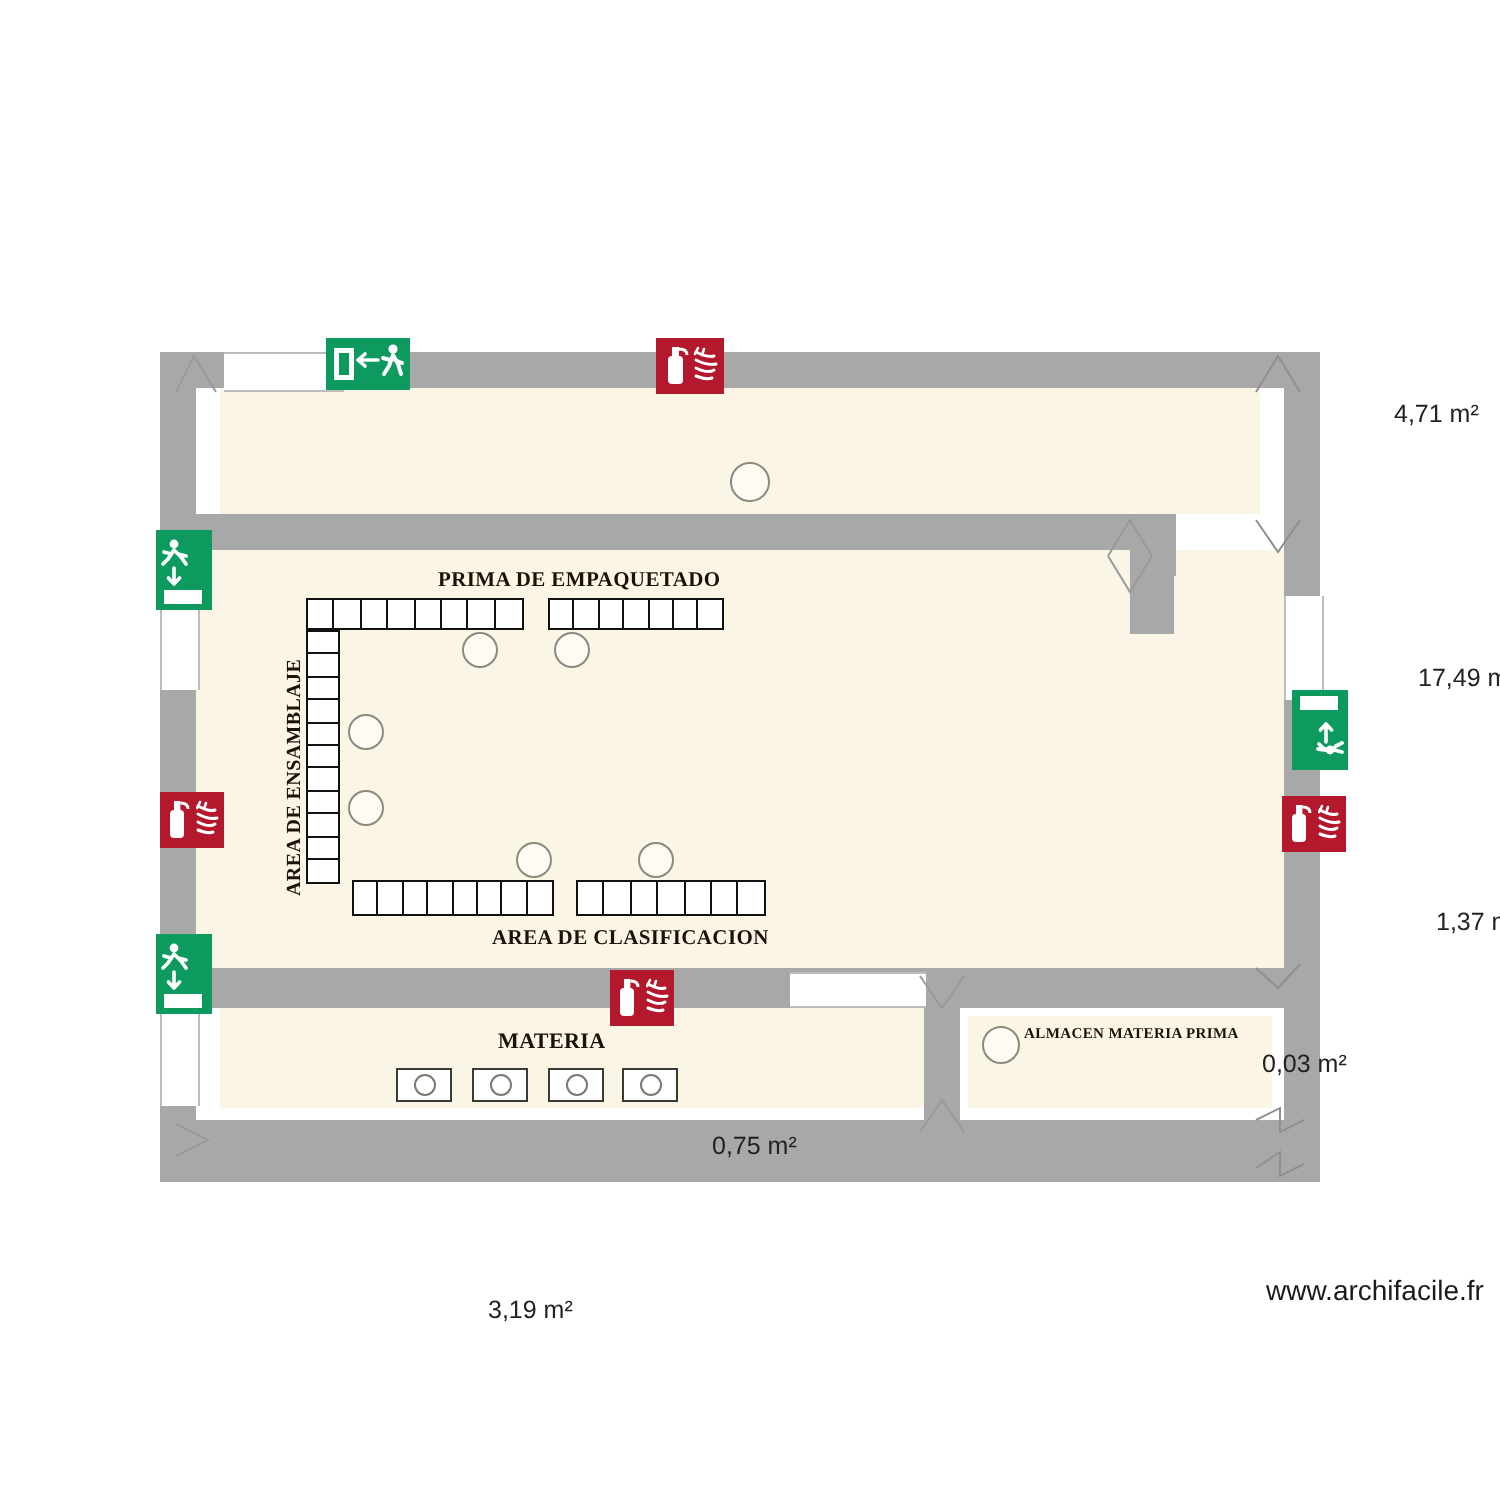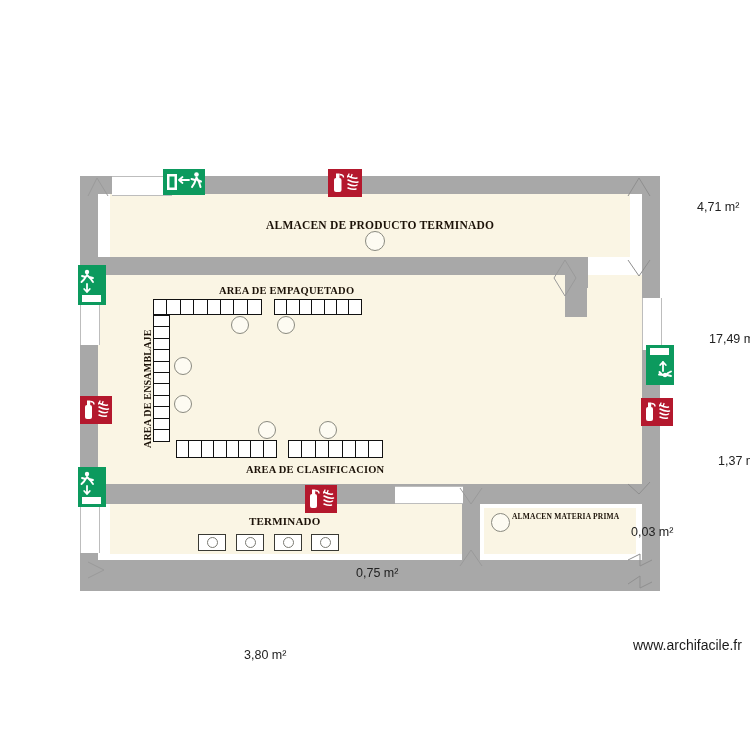--- a/index.html
+++ b/index.html
@@ -204,38 +204,37 @@
     <svg width="30" height="40" viewBox="0 0 30 40">
         <path d="M2 8 L14 2 L14 14 L26 8 M2 32 L14 24 L14 36 L26 30" fill="none" stroke="#8f8f8f" stroke-width="1"></path>
       </svg>
   </div>
   <div class="corner-mark" style="left:626px; top:478px;">
     <svg width="26" height="20" viewBox="0 0 26 20">
         <path d="M2 6 L13 16 L24 4" fill="none" stroke="#8f8f8f" stroke-width="1"></path>
       </svg>
   </div>
 
-  <div class="room-label" style="left:266px; top:219px; font-size:11.5px;">ALMACEN DE PRODUCTO TERMINADO</div>
-
-  <div class="room-label" style="left:219px; top:285px; font-size:10.5px;">AREA DE EMPAQUETADO</div>
+
+  <div class="room-label" style="left:219px; top:285px; font-size:10.5px;">PRIMA DE EMPAQUETADO</div>
 
   <div class="room-label vertical" style="left:142px; top:448px; font-size:10px;">AREA DE ENSAMBLAJE</div>
 
   <div class="room-label" style="left:246px; top:464px; font-size:10.5px;">AREA DE CLASIFICACION</div>
 
-  <div class="room-label" style="left:249px; top:515px; font-size:11px;">TERMINADO</div>
+  <div class="room-label" style="left:249px; top:515px; font-size:11px;">MATERIA</div>
 
   <div class="room-label" style="left:512px; top:512px; font-size:7.5px;">ALMACEN MATERIA PRIMA</div>
 
   <div class="area-text" style="left:697px; top:200px;">4,71 m²</div>
   <div class="area-text" style="left:709px; top:332px;">17,49 m</div>
   <div class="area-text" style="left:718px; top:454px;">1,37 m</div>
   <div class="area-text" style="left:631px; top:525px;">0,03 m²</div>
   <div class="area-text" style="left:356px; top:566px;">0,75 m²</div>
-  <div class="area-text" style="left:244px; top:648px;">3,80 m²</div>
+  <div class="area-text" style="left:244px; top:648px;">3,19 m²</div>
 
   <div class="circle-sym" style="left:365px; top:231px; width:20px; height:20px;"></div>
   <div class="circle-sym" style="left:491px; top:513px; width:19px; height:19px;"></div>
 
   <div class="bench-row" style="left:153px; top:299px;">
     <div class="bench-cell" style="width:15px; height:16px;"></div>
     <div class="bench-cell" style="width:15px; height:16px;"></div>
     <div class="bench-cell" style="width:15px; height:16px;"></div>
     <div class="bench-cell" style="width:15px; height:16px;"></div>
     <div class="bench-cell" style="width:15px; height:16px;"></div>

